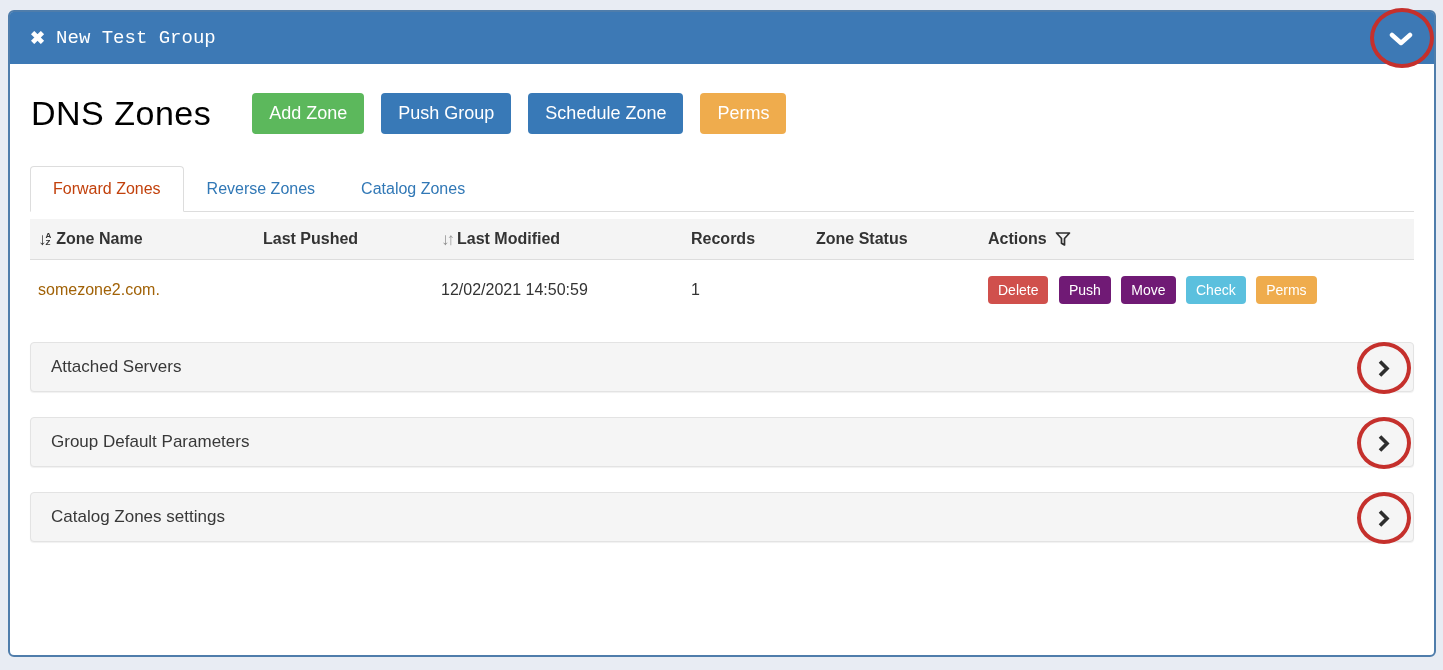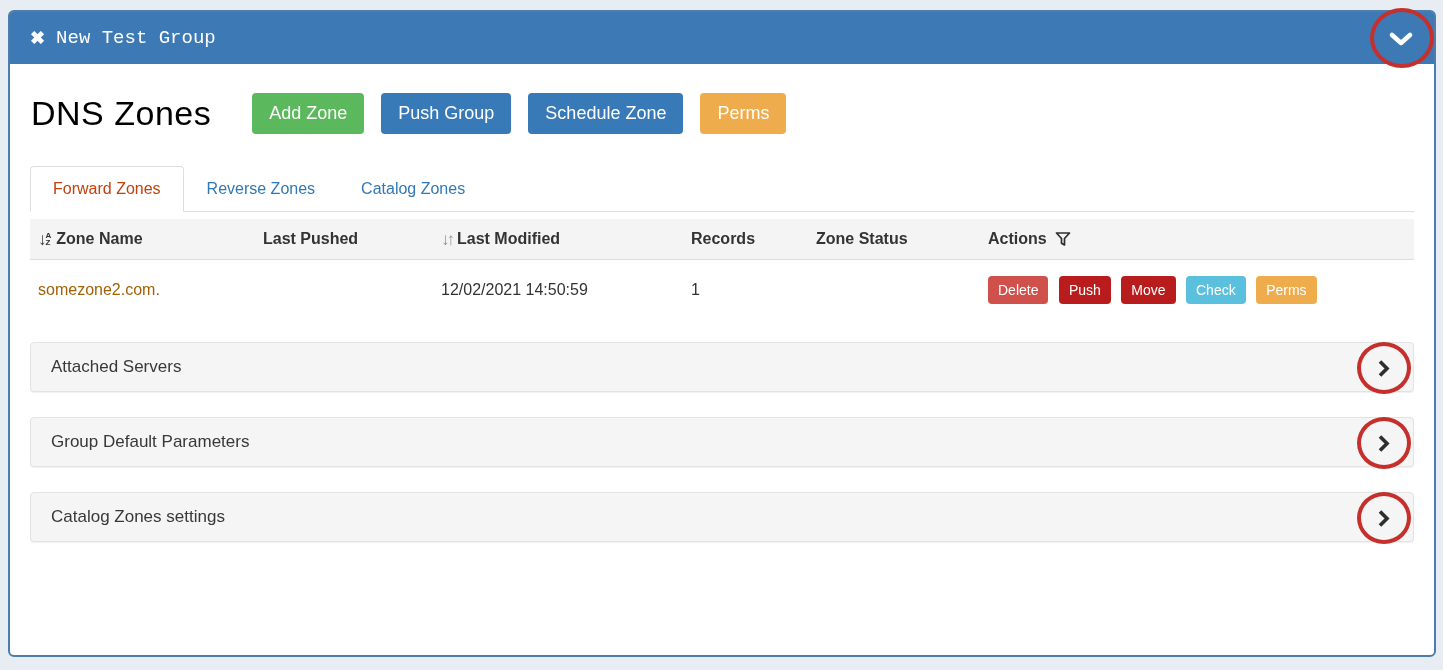--- a/index.html
+++ b/index.html
@@ -65,21 +65,21 @@
   .sort-both { display:inline-flex; color:#8e8e8e; font-size:17px; line-height:1; }
   .sort-both .up { margin-left:-3px; color:#9b9b9b; }
   .filter-icon { line-height:0; cursor:pointer; margin-left:3px; }
   .zone-link { color:#a16207; cursor:pointer; text-decoration:none; }
   .row-btn {
     border:none; border-radius:4px; color:#fff;
     font-size:14px; font-family:inherit;
     padding:6px 10px; margin-right:6px; cursor:pointer;
   }
   .rb-danger  { background:#d0504c; }
-  .rb-primary { background:#b91c1c; }
+  .rb-primary { background:#701a75; }
   .rb-info    { background:#5bc0de; }
   .rb-warning { background:#efac4d; }
   
   .accordion-section { margin-top:22px; }
   .accordion {
     position:relative; height:50px;
     background:#f5f5f5;
     border:1px solid #e3e3e3; border-radius:4px;
     box-shadow:0 1px 1px rgba(0,0,0,.06);
     display:flex; align-items:center;

